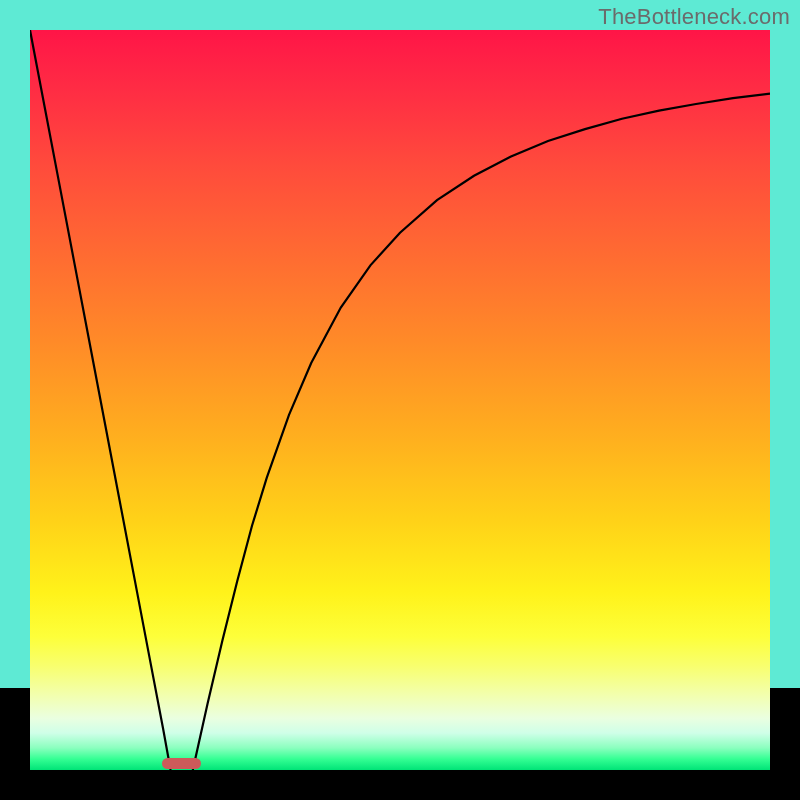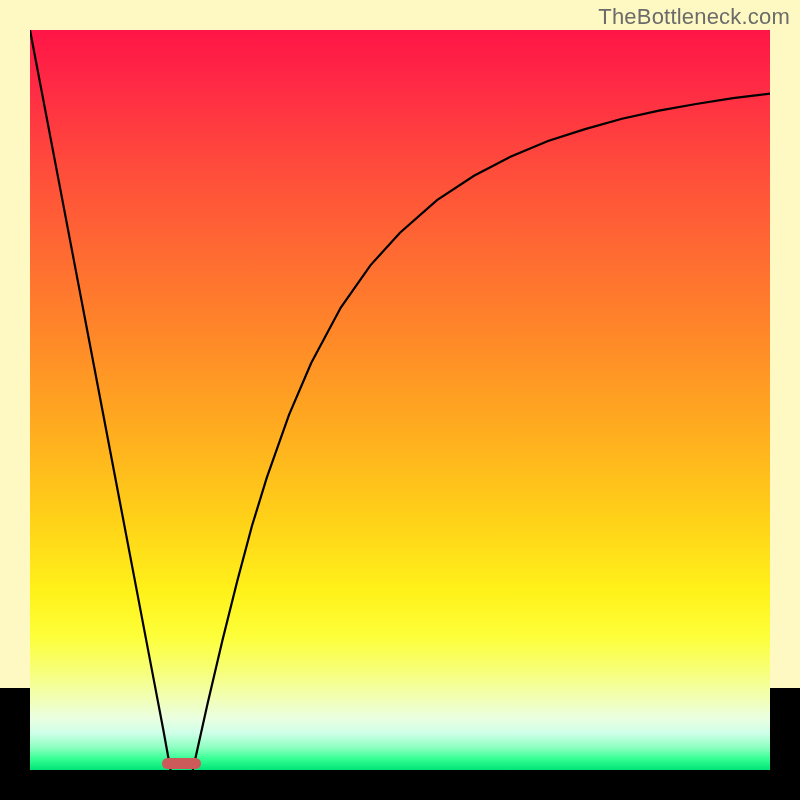--- a/index.html
+++ b/index.html
@@ -8,21 +8,21 @@
     width: 800px;
     height: 800px;
     overflow: hidden;
     background: #000;
     font-family: Arial, Helvetica, sans-serif;
   }
   .frame {
     position: relative;
     width: 800px;
     height: 688px;
-    background: #fef9c3;
+    background: #5eead4;
   }
   .plot {
     position: absolute;
     left: 30px;
     top: 30px;
     width: 740px;
     height: 740px;
     overflow: hidden;
   }
   .gradient {

